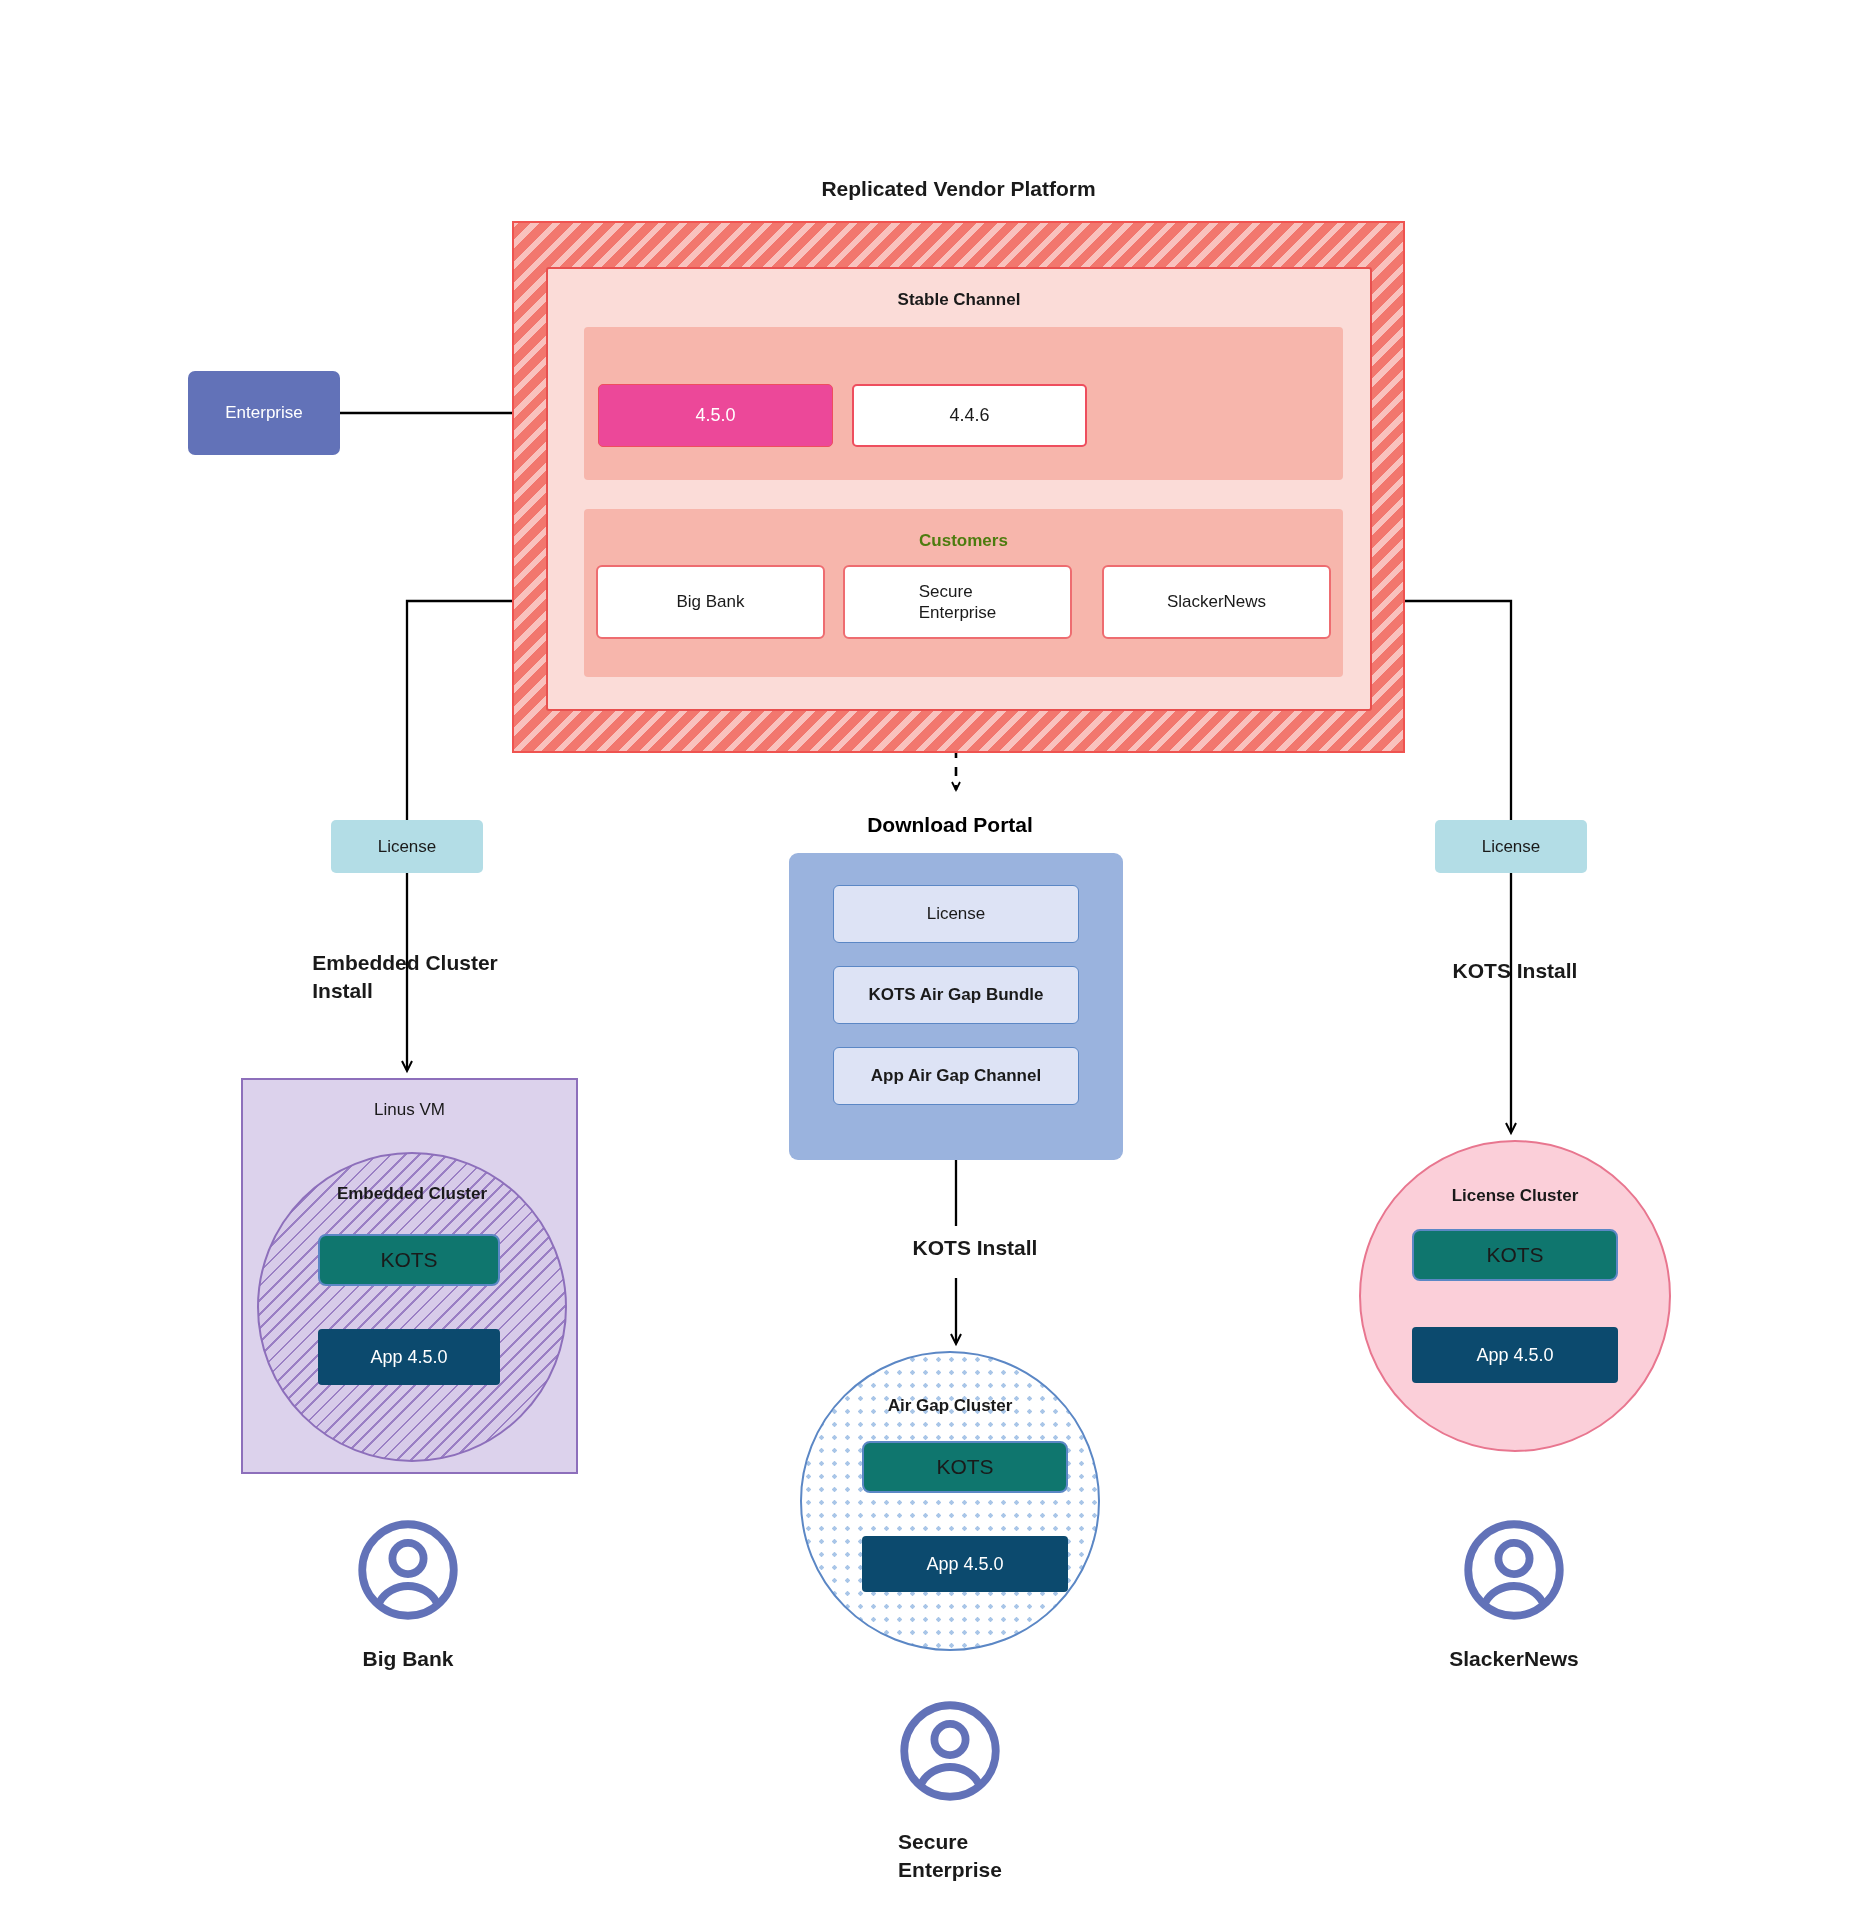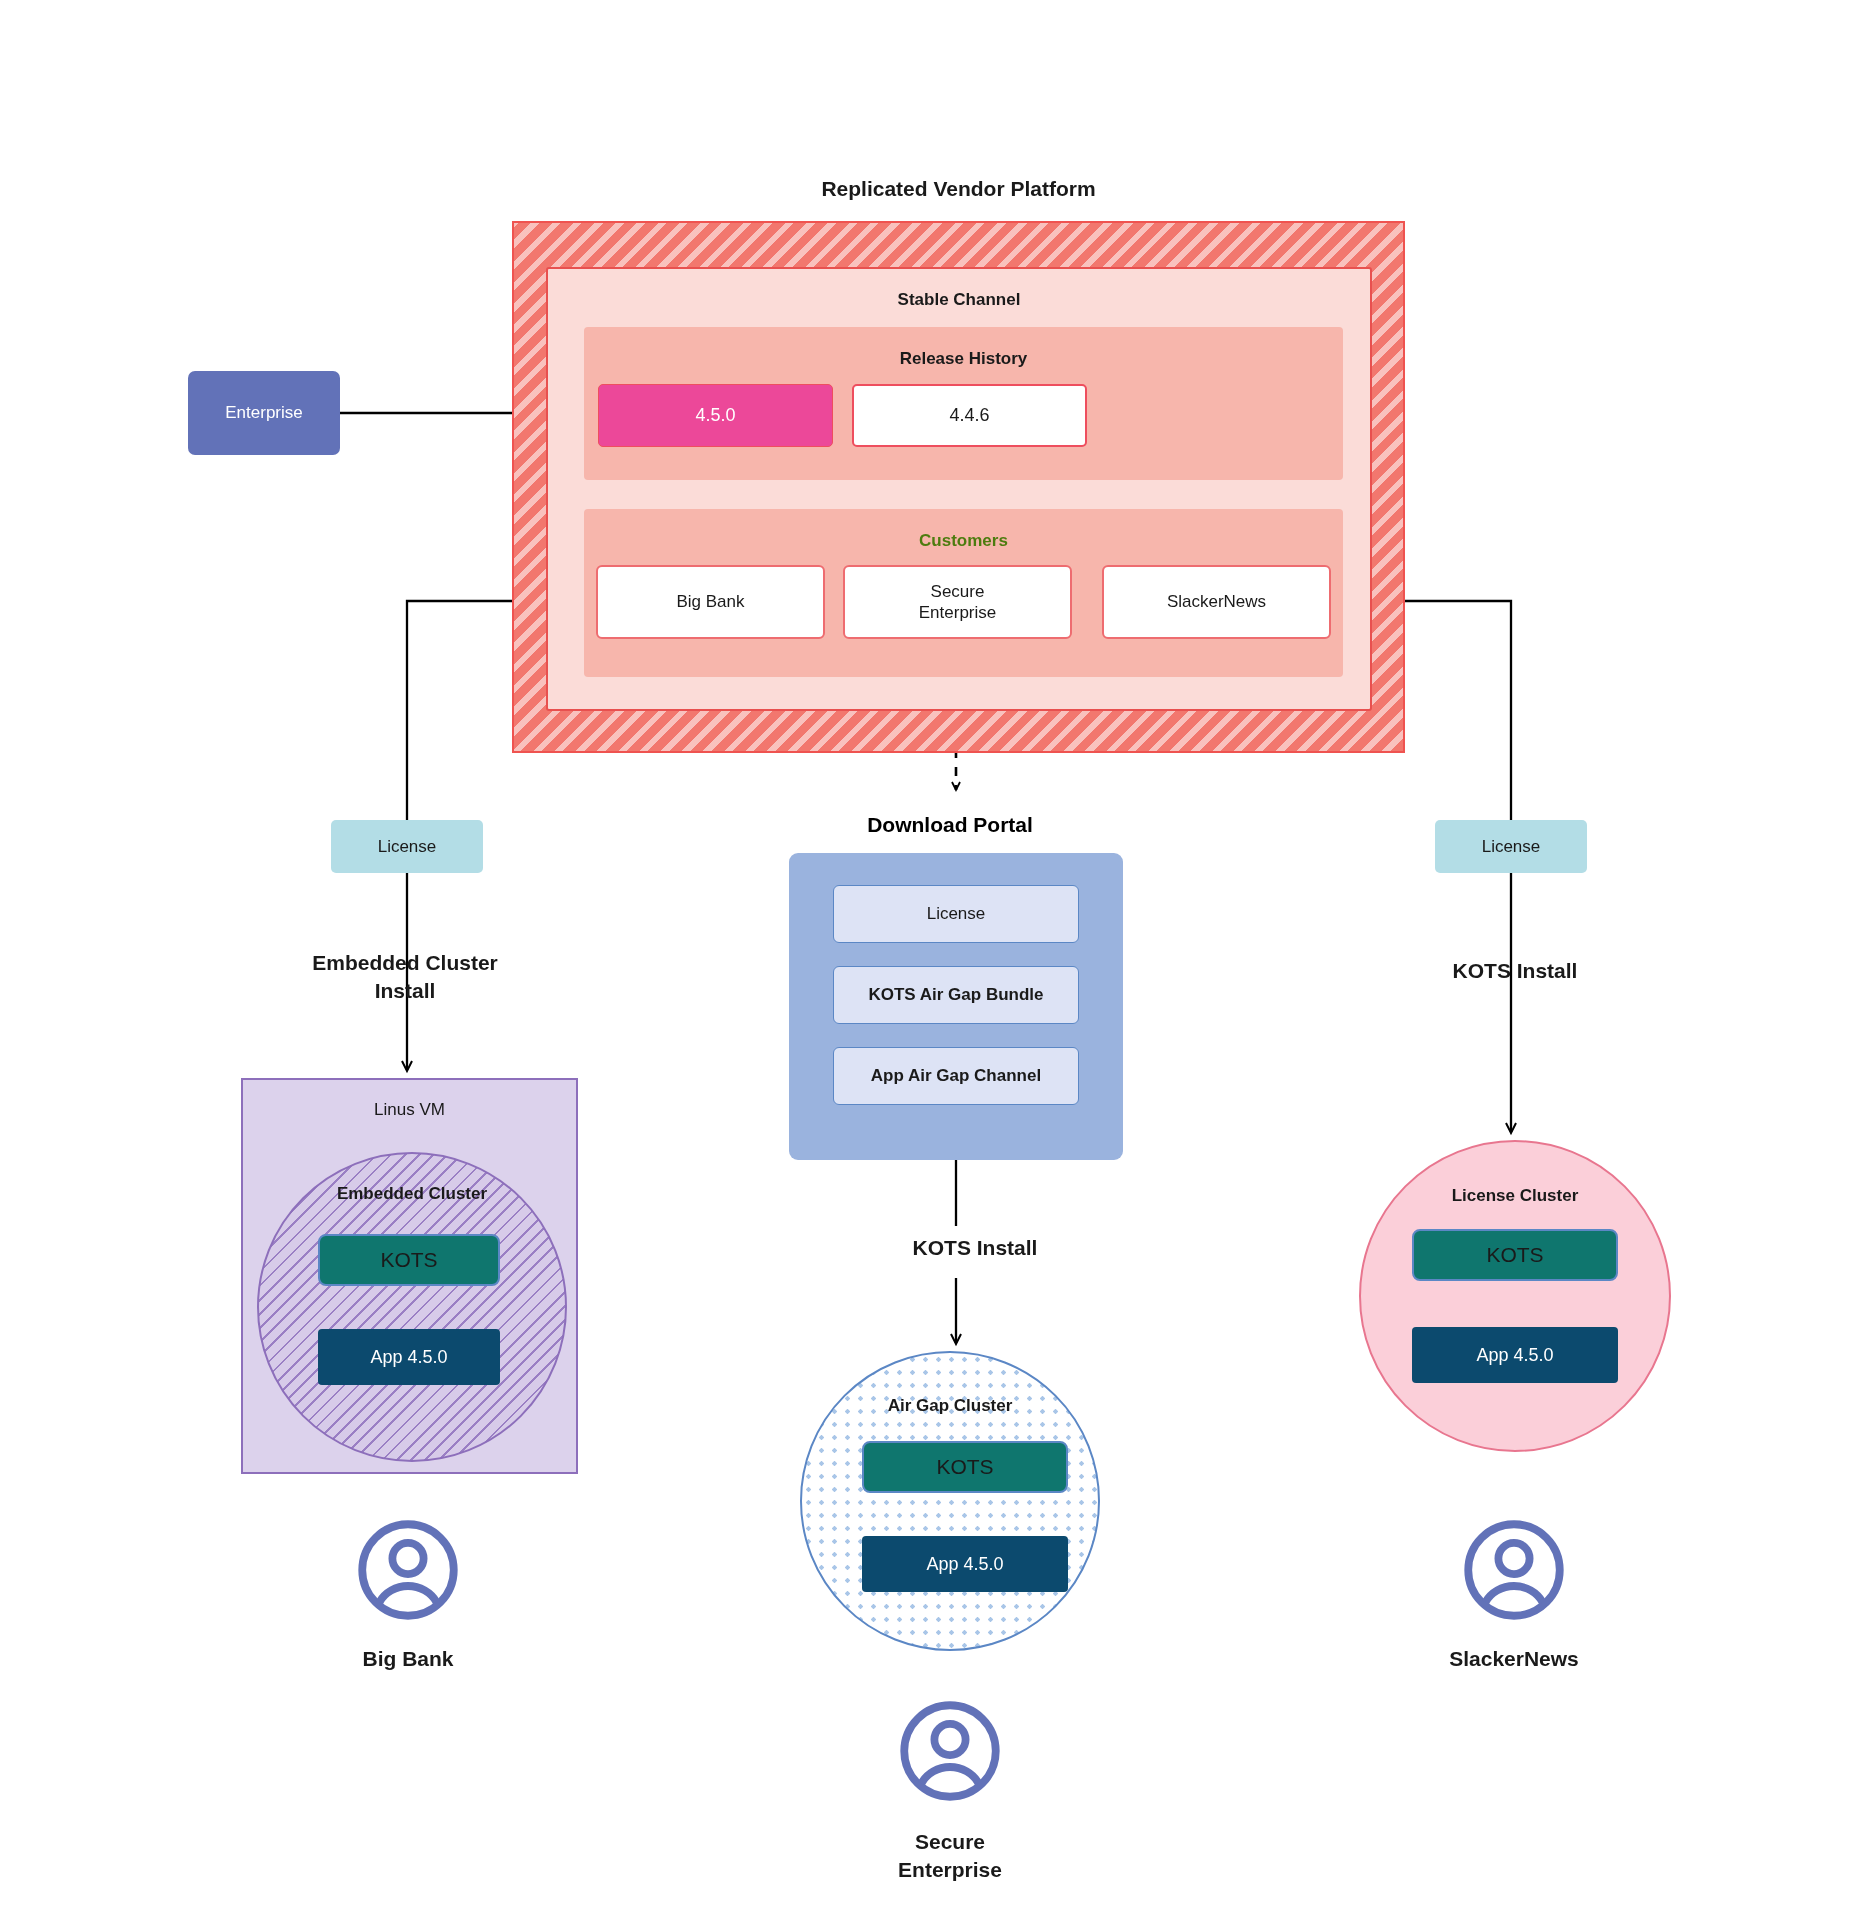--- a/index.html
+++ b/index.html
@@ -5,21 +5,21 @@
   * { box-sizing: border-box; margin: 0; padding: 0; }
   html, body {
     width: 1851px; height: 1927px;
     background: #ffffff;
     font-family: "Liberation Sans", sans-serif;
     overflow: hidden;
   }
   #stage { position: relative; width: 1851px; height: 1927px; }
 
   .abs { position: absolute; }
-  .ctr { display: flex; align-items: center; justify-content: center; text-align: center; }
+  .ctr { display: flex; align-items: center; justify-content: center; text-align: left; }
 
   
   .vendor-outer {
     left: 512px; top: 221px; width: 893px; height: 532px;
     background-color: #f2776e;
     background-image: repeating-linear-gradient(
         -45deg,
         rgba(255,255,255,0.0) 0px, rgba(255,255,255,0.0) 9px,
         rgba(255,255,255,0.55) 9px, rgba(255,255,255,0.55) 15px);
     border: 2px solid #ef5350;
@@ -226,21 +226,20 @@
     <path d="M1515,1283 L1515,1320" stroke="#000" stroke-width="2.4" fill="none" stroke-dasharray="7 7" marker-end="url(#arrow)"></path>
   </svg>
 
   <div class="abs ctr vendor-title">Replicated Vendor Platform</div>
   <div class="abs vendor-outer"></div>
 
   <div class="abs stable-channel"></div>
   <div class="abs ctr stable-channel-label">Stable Channel</div>
 
   <div class="abs release-history"></div>
-  <div class="abs ctr release-history-label">Release History</div>
 
   <div class="abs ctr release-card current">4.5.0</div>
   <div class="abs ctr release-card prior">4.4.6</div>
 
   <div class="abs customers"></div>
   <div class="abs ctr customers-label">Customers</div>
 
   <div class="abs ctr customer-card c0">Big Bank</div>
   <div class="abs ctr customer-card c1">Secure<br>Enterprise</div>
   <div class="abs ctr customer-card c2">SlackerNews</div>

